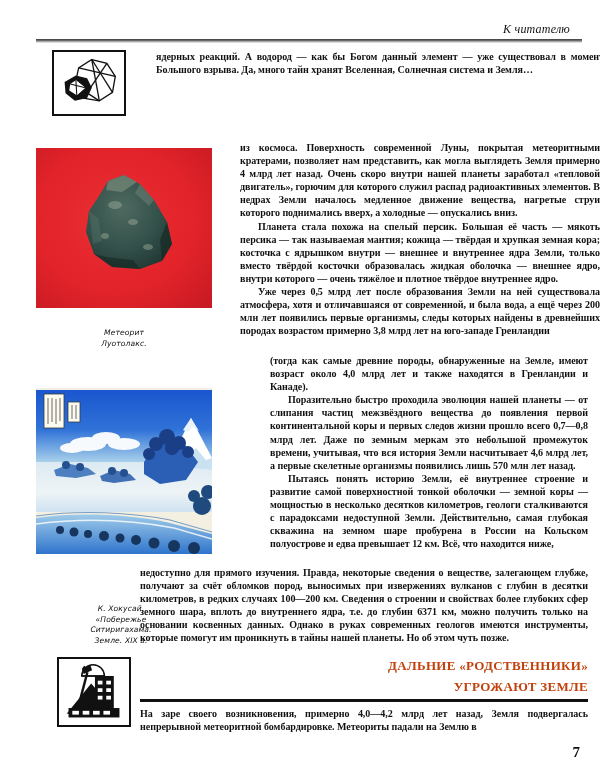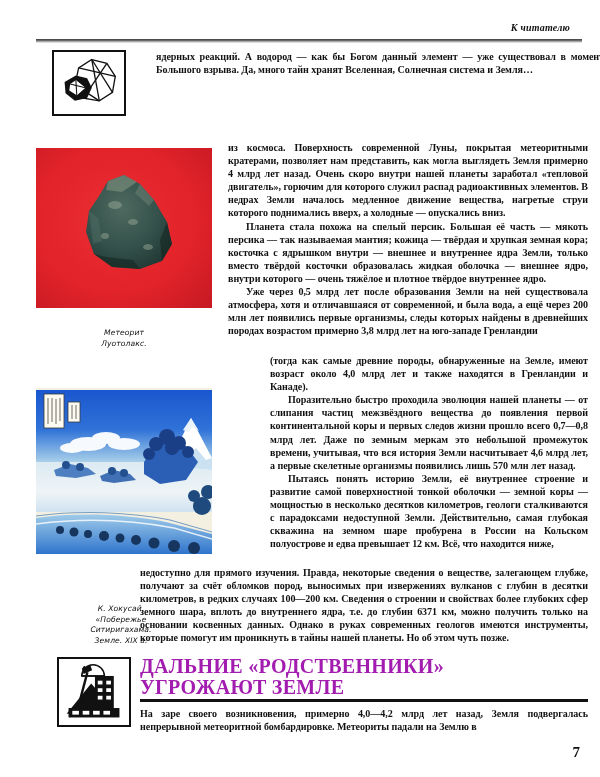--- a/index.html
+++ b/index.html
@@ -18,22 +18,22 @@
   }
 
   
   .runhead{
     position:absolute;
     left:36px; right:18px; top:22px;
     height:22px;
   }
   .runhead-label{
     position:absolute; right:12px; top:0px;
-    font-style:italic; font-weight:bold;
-    font-size:10px; letter-spacing:.2px;
+    font-style:italic; font-weight:normal;
+    font-size:12px; letter-spacing:.2px;
     color:#111;
   }
   .runhead-rule{
     position:absolute; left:0; right:0; top:17px;
     height:4px;
     background:linear-gradient(180deg,#3b3b3b 0%,#6e6e6e 40%,#c9c9c9 75%,#efefef 100%);
   }
 
   
   .icon-box{
@@ -78,44 +78,44 @@
     letter-spacing:-0.05px;
     -webkit-font-smoothing:none;
   }
   .col p{ margin:0; text-indent:18px; }
   .col p.noind{ text-indent:0; }
 
   
   #block-top{ left:156px; top:50px; width:448px; }
 
   
-  #block-beside-meteorite{ left:228px; top:141px; width:360px; }
+  #block-beside-meteorite{ left:240px; top:141px; width:360px; }
 
   
   #block-mid{ left:140px; top:328px; width:448px; }
 
   
   #block-beside-hokusai{ left:270px; top:354px; width:318px; }
 
   
   #block-lower{ left:140px; top:566px; width:448px; }
 
   
   #section-heading{
     position:absolute;
     left:140px; top:656px; width:448px;
   }
   .head-line{
-    text-align:left;
+    text-align:right;
     font-family:"Liberation Serif", serif;
     font-weight:bold;
-    font-size:20px;
+    font-size:13px;
     line-height:20.5px;
     letter-spacing:.3px;
-    color:#a21caf;
+    color:#c2410c;
   }
   .head-rule{
     margin-top:2px;
     height:3px;
     background:#111;
   }
 
   #block-final{ left:140px; top:707px; width:448px; }
 
   

